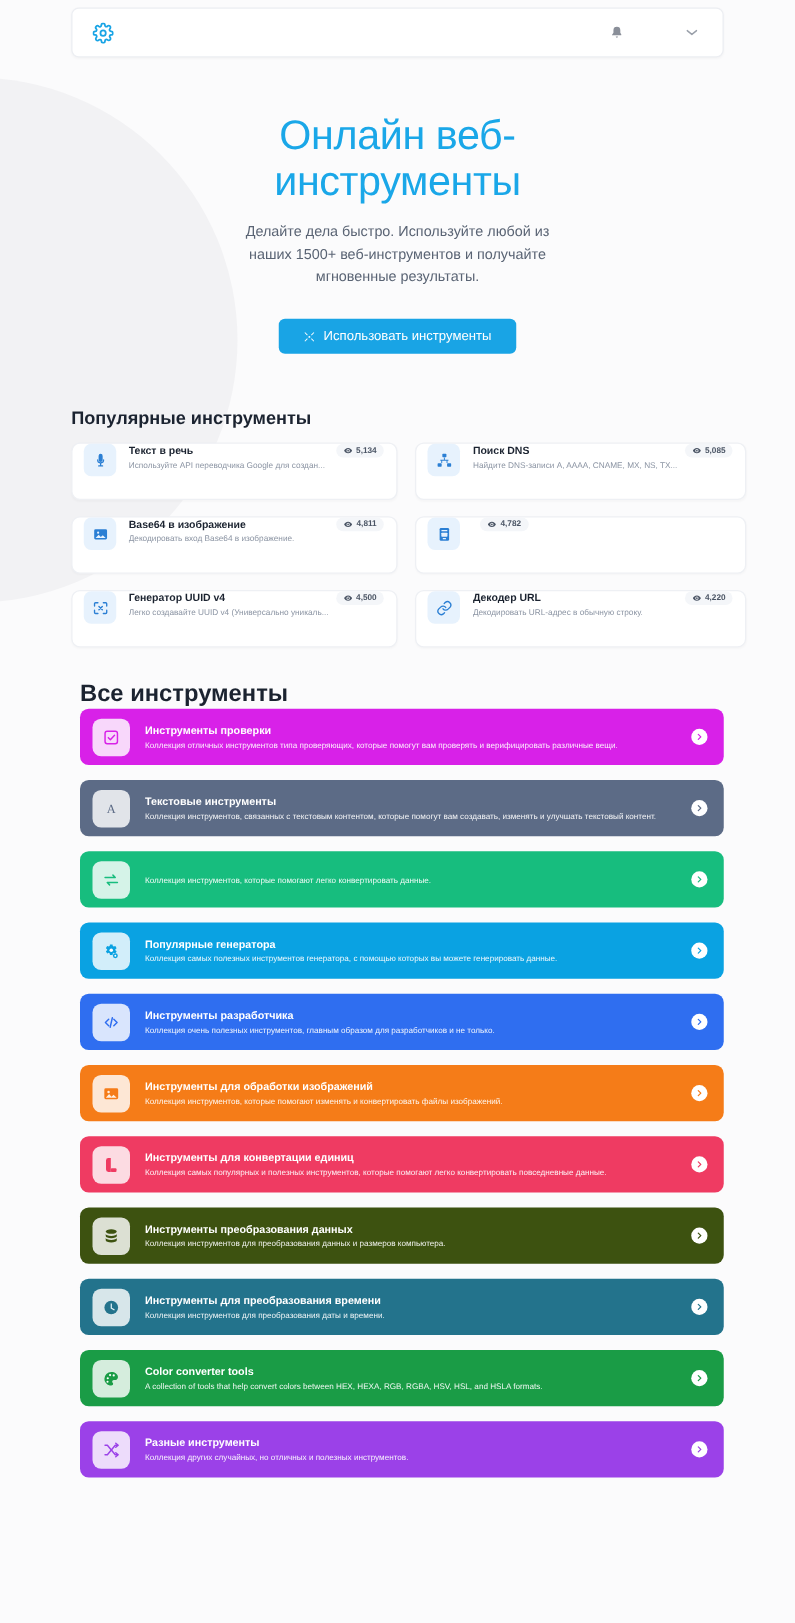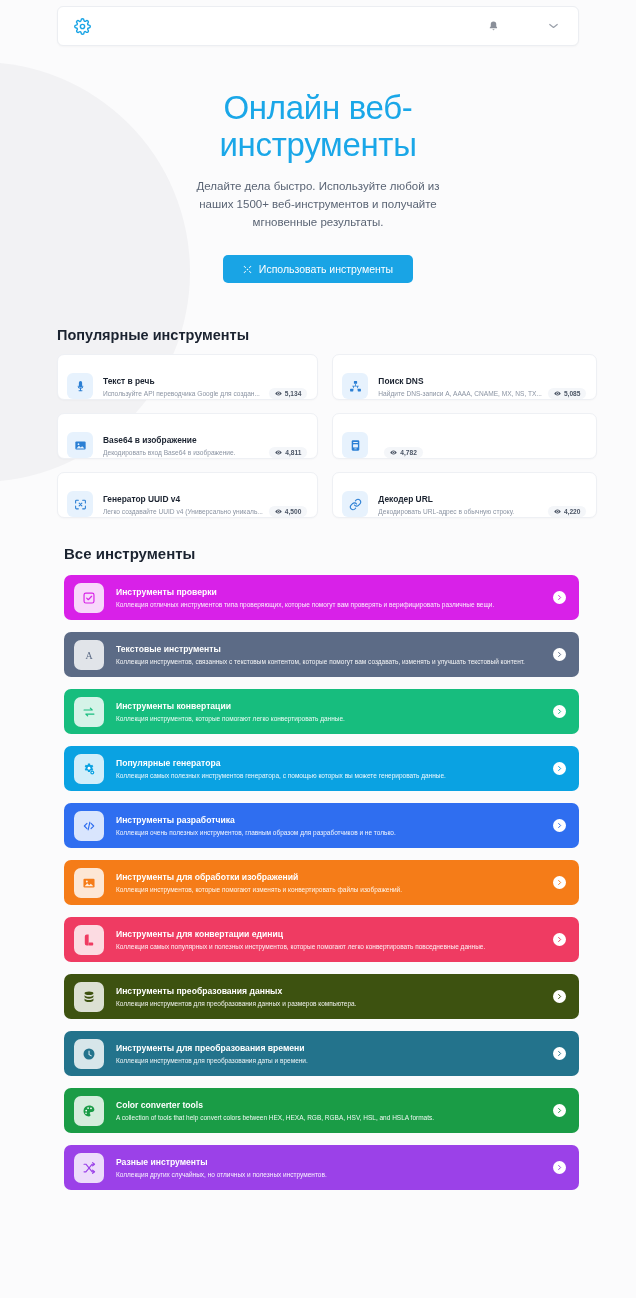--- a/index.html
+++ b/index.html
@@ -114,35 +114,35 @@
 
   
   .section-title {
     font-size: 14.5px;
     font-weight: 700;
     color: #1b2330;
     padding: 0 0 11px 0;
   }
   .popular-section { margin-top: 44px; padding: 0 57px; }
   .all-section { margin-top: 27px; padding: 0 57px 0 64px; }
-  .all-section .section-title { padding-left: 0; padding-bottom: 13px; font-size: 15px; }
+  .all-section .section-title { padding-left: 0; padding-bottom: 0; font-size: 19px; }
 
   
   .pop-grid {
     display: grid;
     grid-template-columns: 1fr 1fr;
     gap: 13px 14px;
   }
   .pop-card {
     background: #ffffff;
     border: 1px solid #eef0f4;
     border-radius: 7px;
     height: 46px;
     display: flex;
-    align-items: flex-end;
+    align-items: flex-start;
     padding: 0 10px 0 9px;
     cursor: pointer;
     box-shadow: 0 1px 1.5px rgba(16,24,40,0.025);
   }
   .pop-icon {
     width: 26px; height: 26px;
     min-width: 26px;
     border-radius: 6px;
     background: #e7f2fd;
     display: flex;
@@ -452,21 +452,20 @@
           </div>
         </div>
         <div class="cat-bar" style="background: rgb(23, 189, 126);">
           <div class="cat-icon">
             <svg width="14" height="14" viewBox="0 0 24 24" fill="none" stroke="#17bd7e" stroke-width="2" stroke-linecap="round" stroke-linejoin="round">
               <path d="M3.5 8.5h14l-3.2-3.2"></path>
               <path d="M20.5 15.5h-14l3.2 3.2"></path>
             </svg>
           </div>
           <div class="cat-body">
-            <div class="cat-name">Инструменты конвертации</div>
             <div class="cat-desc">Коллекция инструментов, которые помогают легко конвертировать данные.</div>
           </div>
           <div class="cat-arrow">
             <svg width="7" height="7" viewBox="0 0 24 24" fill="none" stroke="#17bd7e" stroke-width="3.4" stroke-linecap="round" stroke-linejoin="round">
               <path d="M9 5l7 7-7 7"></path>
             </svg>
           </div>
         </div>
         <div class="cat-bar" style="background: rgb(10, 162, 226);">
           <div class="cat-icon">

